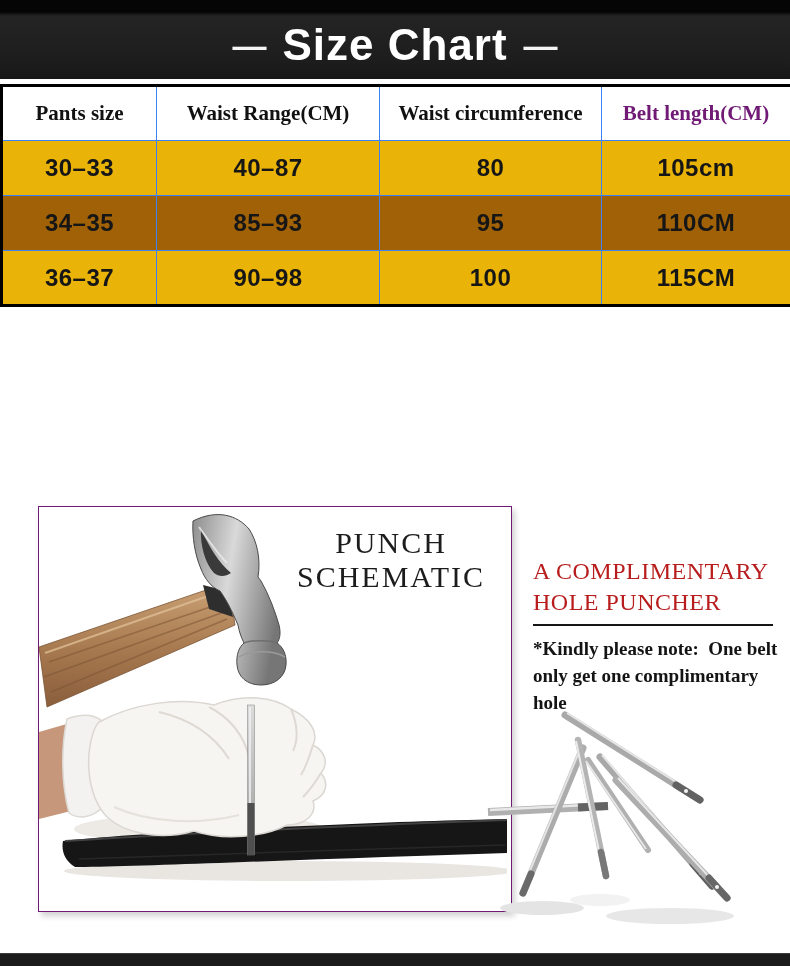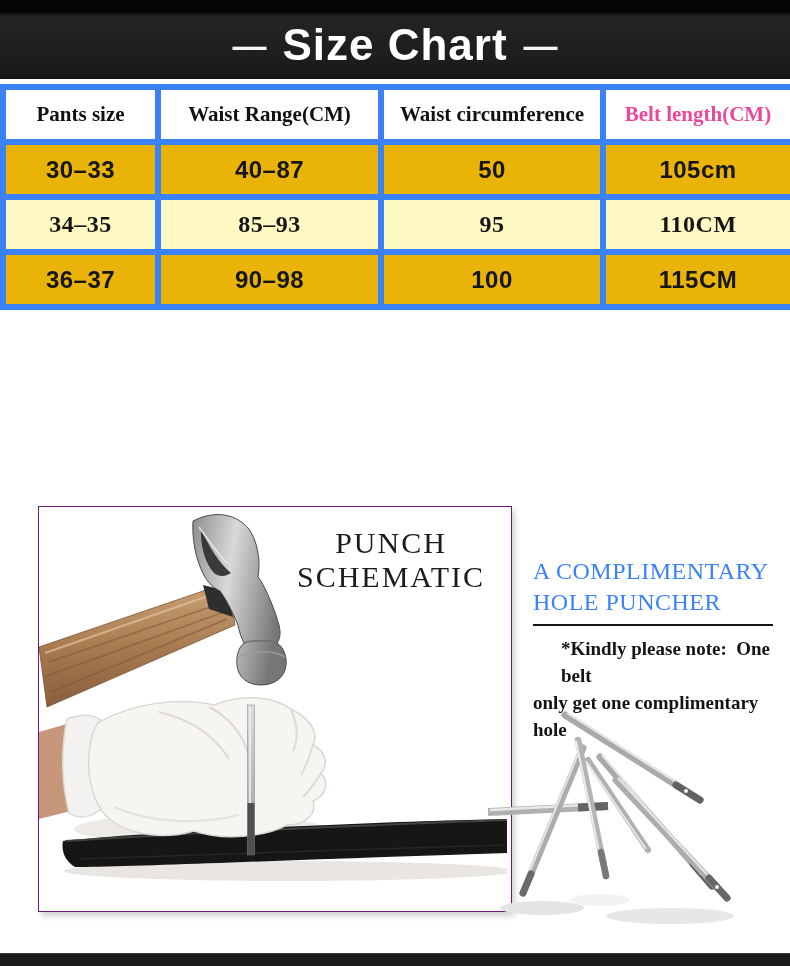--- a/index.html
+++ b/index.html
@@ -18,53 +18,53 @@
   }
   .top-bar .dash { color:#f5f5f5; font-size:34px; font-weight:bold; line-height:1; }
   .top-bar .title { color:#ffffff; font-size:44px; font-weight:bold; letter-spacing:1px; }
   
   table.size-table {
     position:absolute; left:0; top:84px; width:790px;
     border-collapse:collapse; table-layout:fixed;
     border:3px solid #000;
   }
   .size-table th, .size-table td {
-    border:6px solid #3b82f6; text-align:center; vertical-align:middle;
+    border:1px solid #3b82f6; text-align:center; vertical-align:middle;
     height:55px; overflow:hidden;
   }
   .size-table th {
     font-family:"Liberation Serif", serif; font-weight:bold;
     font-size:21px; color:#111; background:#ffffff;
   }
-  .size-table th.red { color:#ec4899; }
+  .size-table th.red { color:#701a75; }
   .size-table td {
     font-size:24px; font-weight:bold; color:#161616; letter-spacing:0.5px;
     background:#eab308;
   }
-  .size-table tr.stripe td { background:#fef9c3;font-family:Liberation Serif, serif; }
+  .size-table tr.stripe td { background:#a16207; }
   
   .photo-area { position:absolute; left:0; top:488px; width:790px; height:465px; background:#fff; }
   .frame {
     position:absolute; left:38px; top:18px; width:474px; height:406px;
     border:1px solid #701a75; background:#ffffff;
     box-shadow:3px 4px 6px rgba(0,0,0,0.18);
     z-index:1;
   }
   .frame svg { display:block; width:468px; height:400px; }
   .note-block { position:absolute; left:533px; top:68px; width:258px; z-index:2; }
   .heading-line {
     font-family:"Liberation Serif", serif; font-size:24px; line-height:31px;
-    color:#3b82f6; letter-spacing:0.5px; white-space:nowrap;
+    color:#b91c1c; letter-spacing:0.5px; white-space:nowrap;
   }
   .heading-rule { width:240px; height:2px; background:#151515; margin-top:6px; }
   .note-line {
     font-family:"Liberation Serif", serif; font-weight:bold; font-size:19px;
     line-height:27px; color:#141414; white-space:pre-wrap;
   }
-  .note-line.first { margin-top:9px;margin-left:28px; }
+  .note-line.first { margin-top:9px; }
   .tools-svg { position:absolute; left:480px; top:198px; width:310px; height:268px; z-index:3; }
   
   .bottom-bar {
     position:absolute; left:0; top:953px; width:790px; height:13px;
     background:#1b1b1b; border-top:1px solid #3d3d3d;
   }
 </style>
 </head>
 <body>
 
@@ -86,21 +86,21 @@
     <tbody>
         <tr>
       <th>Pants size</th>
       <th>Waist Range(CM)</th>
       <th>Waist circumference</th>
       <th class="red">Belt length(CM)</th>
     </tr>
     <tr>
       <td>30–33</td>
       <td>40–87</td>
-      <td>50</td>
+      <td>80</td>
       <td>105cm</td>
     </tr>
     <tr class="stripe">
       <td>34–35</td>
       <td>85–93</td>
       <td>95</td>
       <td>110CM</td>
     </tr>
     <tr>
       <td>36–37</td>

